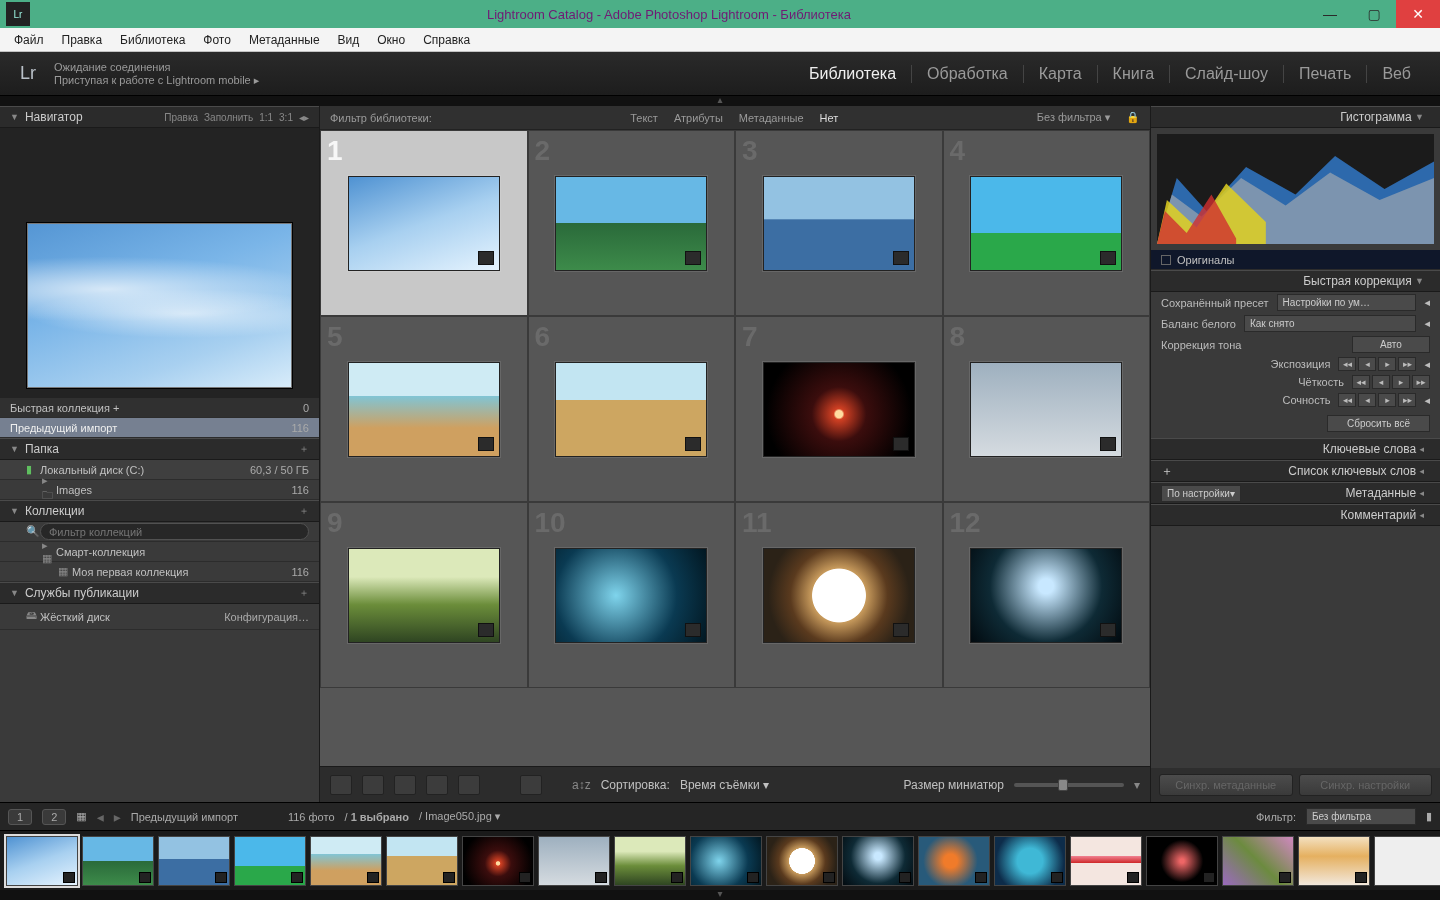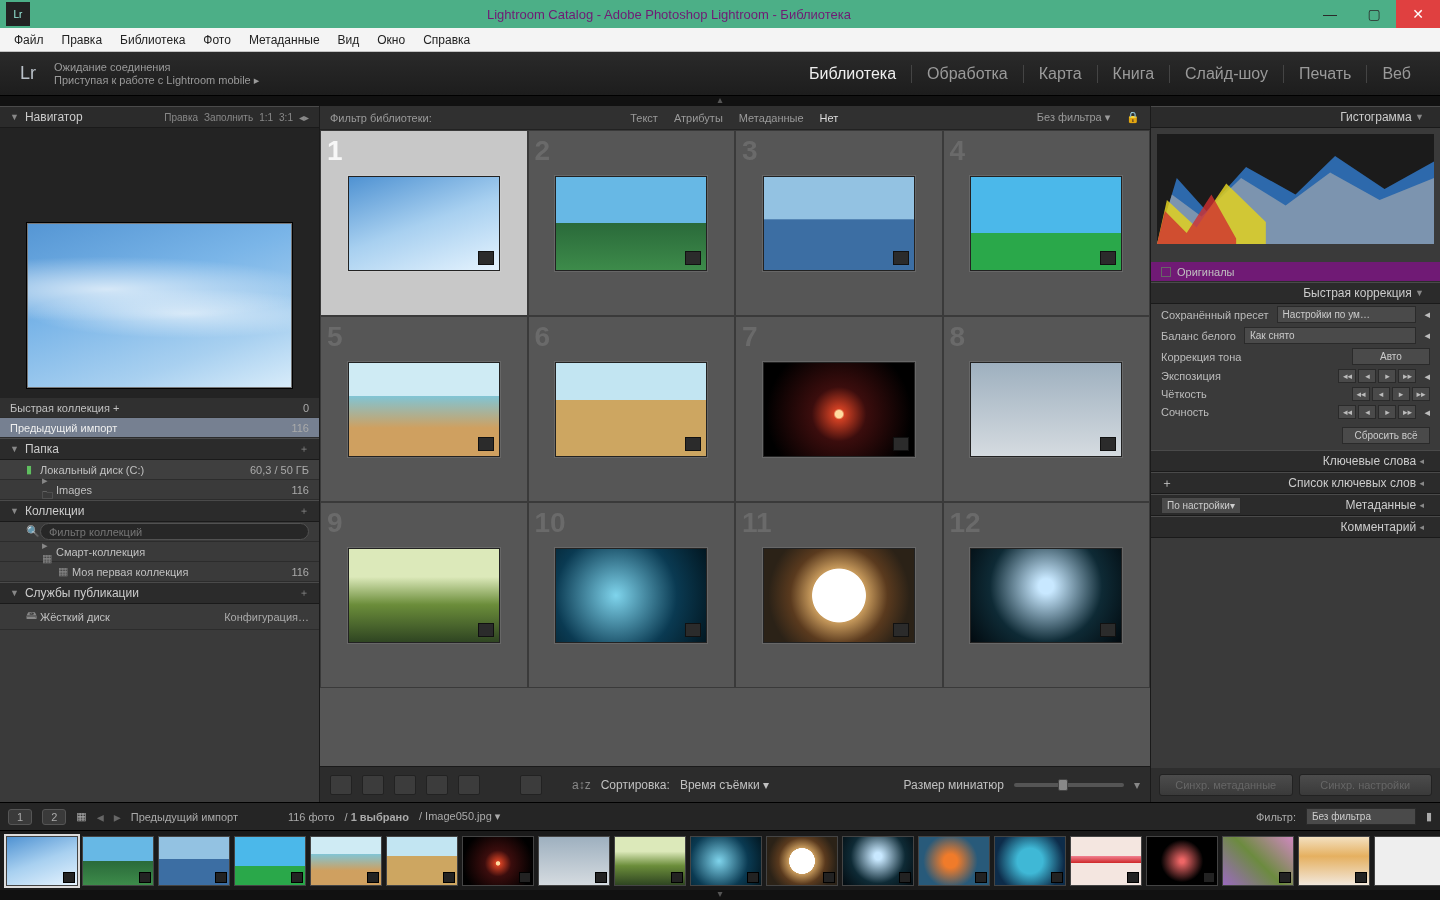--- a/index.html
+++ b/index.html
@@ -94,21 +94,21 @@
 .slider { width:110px; height:4px; background:#555; position:relative; border-radius:2px;}
 .slider .knob{position:absolute;top:-4px;left:40%;width:10px;height:12px;background:#888;border:1px solid #444;border-radius:2px;}
 
 
 .histo { height:110px; background:#1b1b1b; margin:6px; position:relative; overflow:hidden; }
 .histo svg{width:100%;height:100%;}
 .qbtn { width:18px;height:14px;background:#4a4a4a;border:1px solid #2a2a2a;font-size:9px;color:#bbb;display:inline-flex;align-items:center;justify-content:center;}
 .select { background:#4a4a4a;border:1px solid #2a2a2a;height:17px;font-size:10px;color:#ccc;padding:0 5px;display:flex;align-items:center;}
 .rheadR { justify-content:flex-end; }
 .kvrow{display:flex;align-items:center;padding:2px 10px;font-size:11px;gap:8px;color:#bcbcbc;}
-.kvrow .lbl{flex:1;}
+.kvrow .lbl{flex:1;text-align:right;}
 .stepgrp{display:flex;gap:2px;}
 
 
 .statusbar { height:28px; background:#252525; display:flex; align-items:center; font-size:11px; color:#aaa; padding:0 8px; gap:10px; border-top:1px solid #000; }
 .statusbar .box{background:#3a3a3a;border:1px solid #555;padding:1px 8px;border-radius:3px;}
 .statusbar .arrow{color:#666;font-size:14px;}
 
 
 .filmstrip { height:60px; background:#1a1a1a; display:flex; align-items:center; padding:4px 6px; gap:4px; overflow:hidden; border-top:1px solid #000;}
 .filmstrip .th { width:72px; height:50px; border:1px solid #444; position:relative; flex-shrink:0;}
@@ -354,21 +354,21 @@
       <span>Гистограмма</span>&nbsp;<span class="tri">▼</span>
     </div>
     <div class="histo">
       <svg viewBox="0 0 280 100" preserveAspectRatio="none">
         <path d="M0,100 L20,40 L50,70 L90,30 L140,55 L180,20 L230,50 L280,25 L280,100 Z" fill="#3077c5" opacity=".85"></path>
         <path d="M0,100 L15,55 L45,75 L85,40 L130,65 L175,35 L225,60 L280,40 L280,100 Z" fill="#b0b0b0" opacity=".6"></path>
         <path d="M0,100 L10,60 L40,85 L70,45 L110,80 L110,100 Z" fill="#e0d020" opacity=".85"></path>
         <path d="M0,100 L8,70 L30,90 L55,55 L80,95 L80,100 Z" fill="#d03030" opacity=".8"></path>
       </svg>
     </div>
-    <div class="row" style="background:#701a75;margin-top:12px;">
+    <div class="row" style="background:#0f172a;">
       <span style="border:1px solid #666;width:10px;height:10px;margin-right:6px;"></span>
       <span>Оригиналы</span>
     </div>
 
     <div class="panelhead rheadR">
       <span>Быстрая коррекция</span>&nbsp;<span class="tri">▼</span>
     </div>
     <div class="kvrow">
       <span>Сохранённый пресет</span>
       <span class="select" style="flex:1">
@@ -411,21 +411,21 @@
         <span class="lbl">Сочность</span>
       <span class="stepgrp">
           <span class="qbtn">◂◂</span>
           <span class="qbtn">◂</span>
           <span class="qbtn">▸</span>
           <span class="qbtn">▸▸</span>
         </span>
       <span>◂</span>
     </div>
     <div class="kvrow" style="justify-content:flex-end;padding-top:6px;padding-bottom:6px;">
-      <span class="select" style="width:88px;justify-content:center">Сбросить всё</span>
+      <span class="select" style="width:103px;justify-content:center">Сбросить всё</span>
     </div>
 
     <div class="panelhead rheadR"><span>Ключевые слова</span>&nbsp;<span class="tri">◂</span></div>
     <div class="panelhead rheadR"><span style="margin-right:auto">＋</span><span>Список ключевых слов</span>&nbsp;<span class="tri">◂</span></div>
     <div class="panelhead rheadR">
       <span class="select" style="margin-right:auto"><span>По настройки</span> ▾</span>
       <span>Метаданные</span>&nbsp;<span class="tri">◂</span>
     </div>
     <div class="panelhead rheadR"><span>Комментарий</span>&nbsp;<span class="tri">◂</span></div>
 

